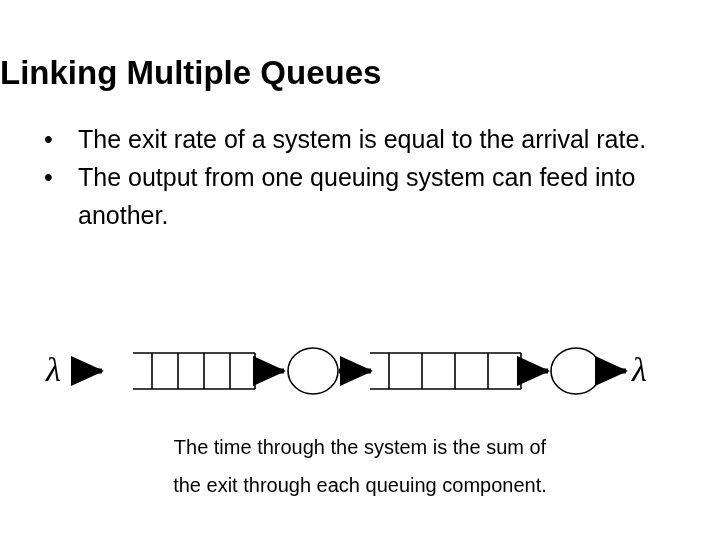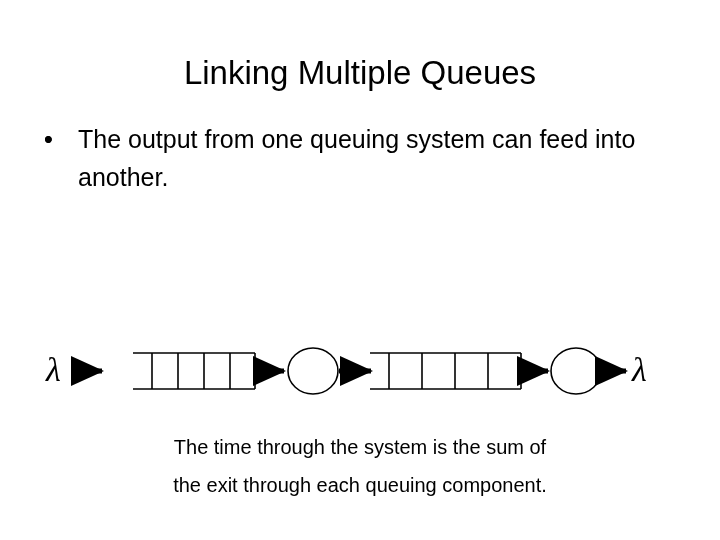--- a/index.html
+++ b/index.html
@@ -21,24 +21,23 @@
     inset: 0;
     background: #ffffff;
   }
 
   
   .slide-title {
     position: absolute;
     left: 0;
     top: 53px;
     width: 720px;
-    text-align: center;
     font-size: 33px;
     line-height: 40px;
-    font-weight: 400;
+    font-weight: 700;
     letter-spacing: 0px;
     color: #000000;
     white-space: nowrap;
   }
 
   
   .bullet-list {
     position: absolute;
     left: 38px;
     top: 120px;
@@ -96,20 +95,21 @@
 </head>
 <body>
 
 <div class="slide">
 
   <div class="slide-title">Linking Multiple Queues</div>
 
   <ul class="bullet-list">
     <li class="bullet-item">
       <span class="bullet-dot">•</span>
+      <span class="bullet-text">The exit rate of a system is equal to the arrival rate.</span>
     </li>
     <li class="bullet-item">
       <span class="bullet-dot">•</span>
       <span class="bullet-text">The output from one queuing system can feed into another.</span>
     </li>
   </ul>
 
   <div class="diagram">
     <svg width="720" height="75" viewBox="0 0 720 75" xmlns="http://www.w3.org/2000/svg">
       <defs>

